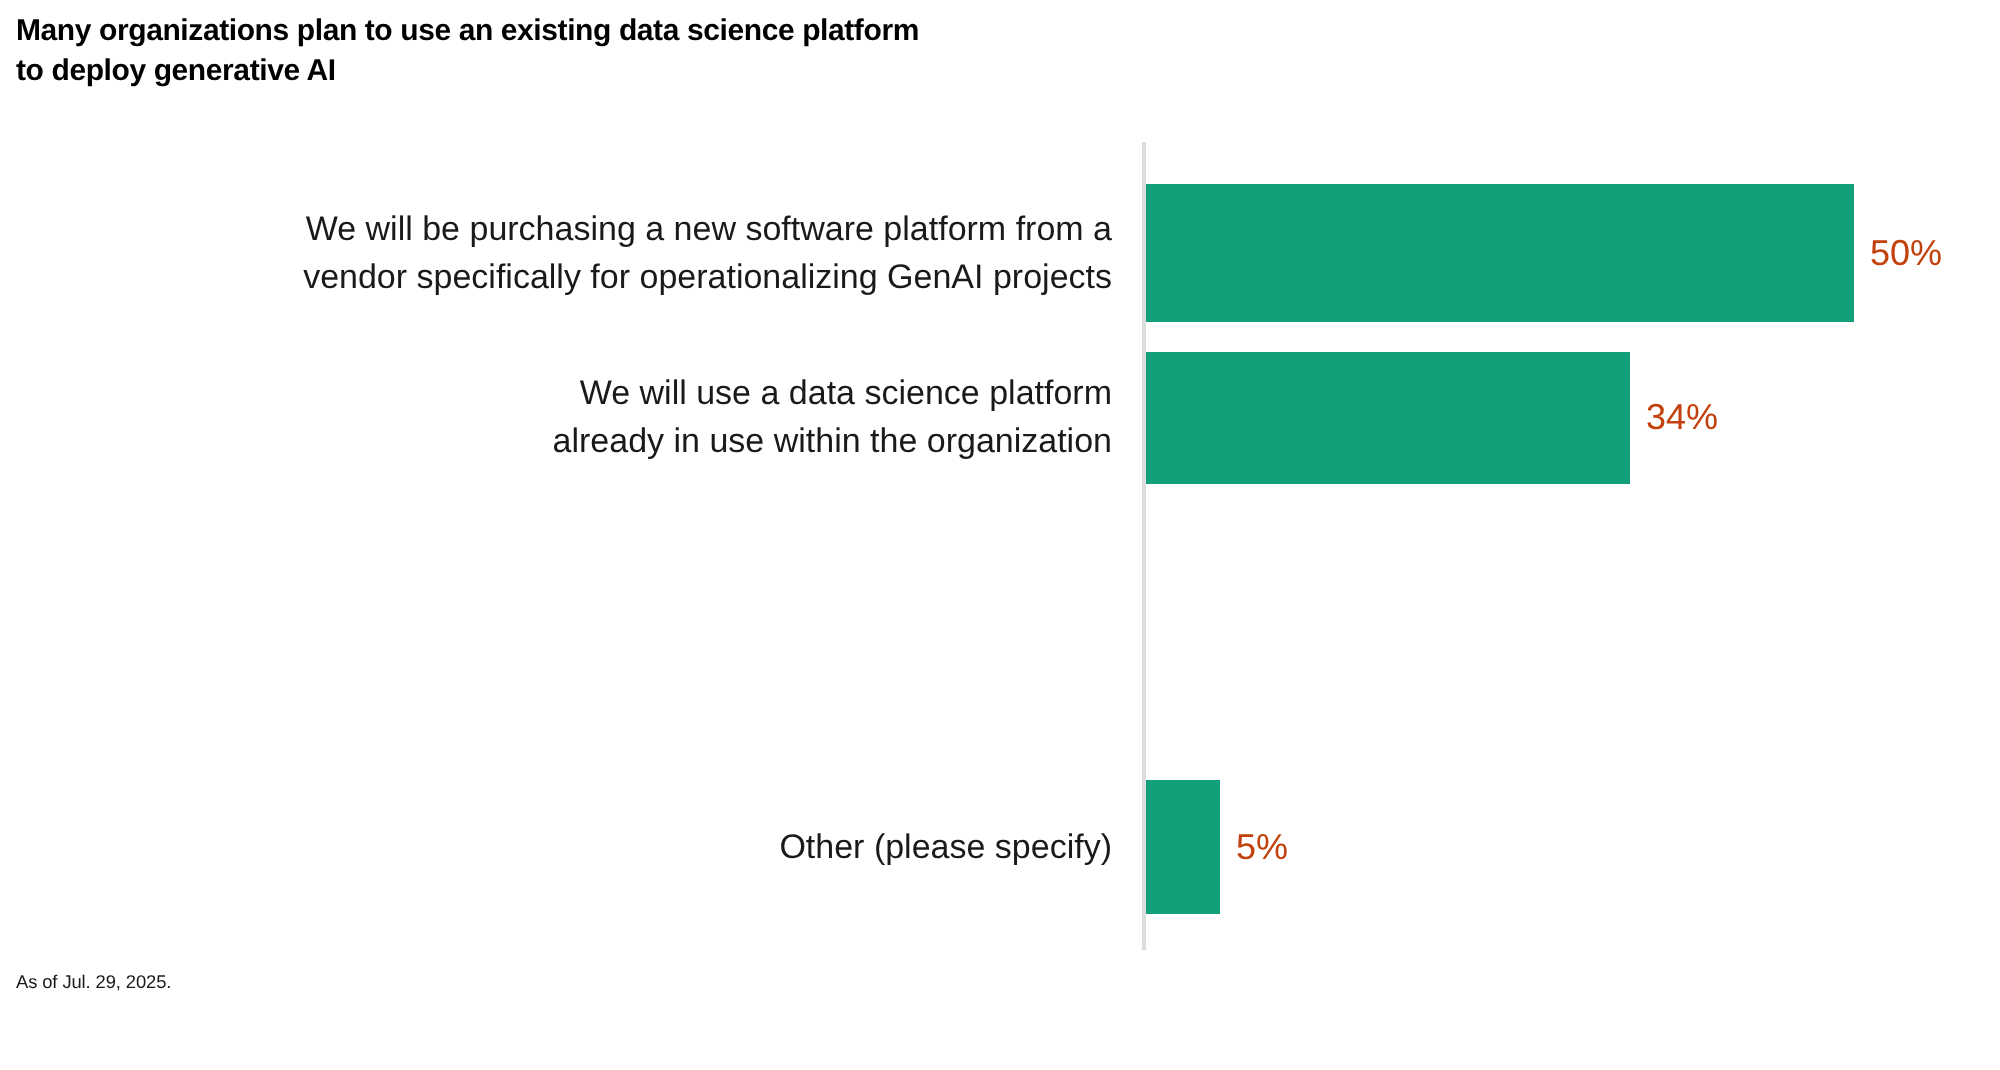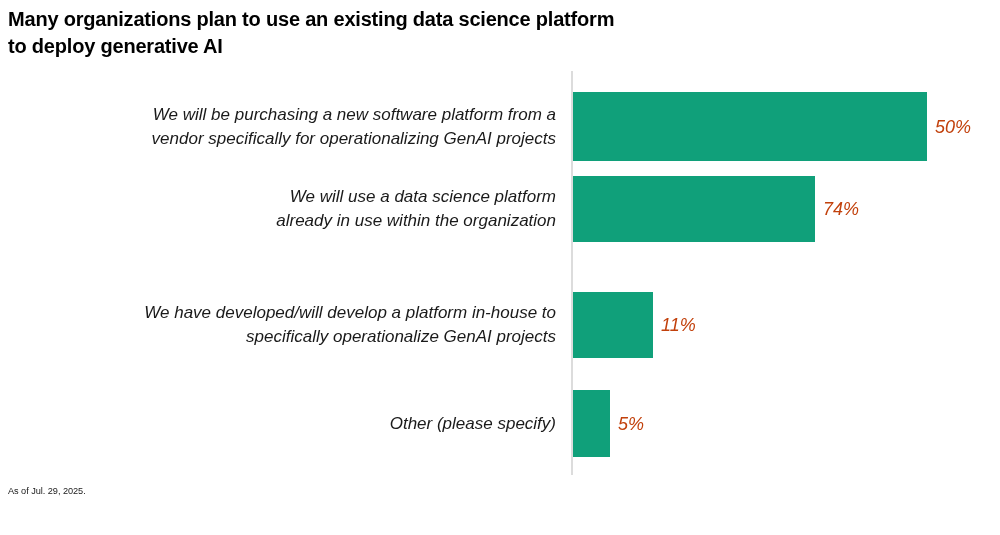--- a/index.html
+++ b/index.html
@@ -15,36 +15,35 @@
     color: #1a1a1a;
     overflow: hidden;
   }
 
   
   #chart-title {
     position: absolute;
     left: 8px;
     top: 6px;
     width: 860px;
-    font-size: 20px;
+    font-size: 15px;
     font-weight: bold;
     line-height: 1.33;
     letter-spacing: -0.2px;
     color: #000000;
     white-space: pre-line;
   }
 
   
   #plot-area {
     position: absolute;
     left: 0;
     top: 68px;
     width: 1000px;
     height: 410px;
-    font-style: italic;
   }
 
   #axis-line {
     position: absolute;
     left: 571px;
     top: 3px;
     width: 2px;
     height: 404px;
     background: #dcdcdc;
   }
@@ -111,29 +110,23 @@
     <div class="cat-label">We will be purchasing a new software platform from a
 vendor specifically for operationalizing GenAI projects</div>
     <div class="bar" style="width:354px;"></div>
     <div class="bar-value" style="left:935px;">50%</div>
   </div>
 
   <div class="bar-row" style="top:108px; height:66px;">
     <div class="cat-label">We will use a data science platform
 already in use within the organization</div>
     <div class="bar" style="width:242px;"></div>
-    <div class="bar-value" style="left:823px;">74%</div>
+    <div class="bar-value" style="left:823px;">34%</div>
   </div>
 
-  <div class="bar-row" style="top:224px; height:66px;">
-    <div class="cat-label">We have developed/will develop a platform in-house to
-specifically operationalize GenAI projects</div>
-    <div class="bar" style="width:80px;"></div>
-    <div class="bar-value" style="left:661px;">11%</div>
-  </div>
 
   <div class="bar-row" style="top:322px; height:67px;">
     <div class="cat-label">Other (please specify)</div>
     <div class="bar" style="width:37px;"></div>
     <div class="bar-value" style="left:618px;">5%</div>
   </div>
 
 </div>
 
 <div id="footnotes">

